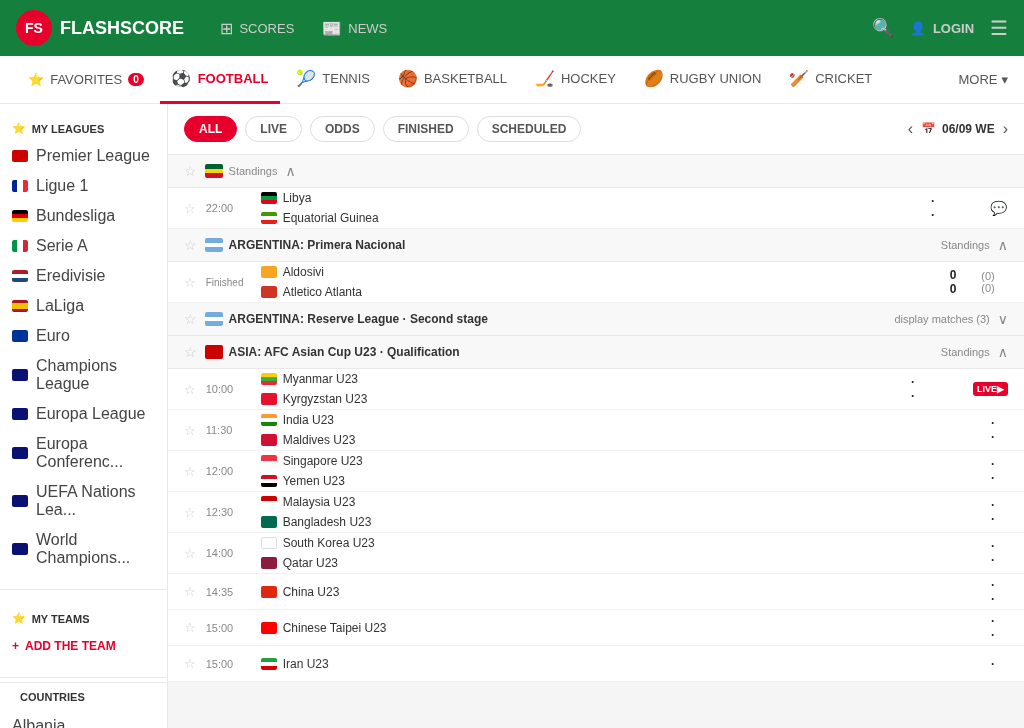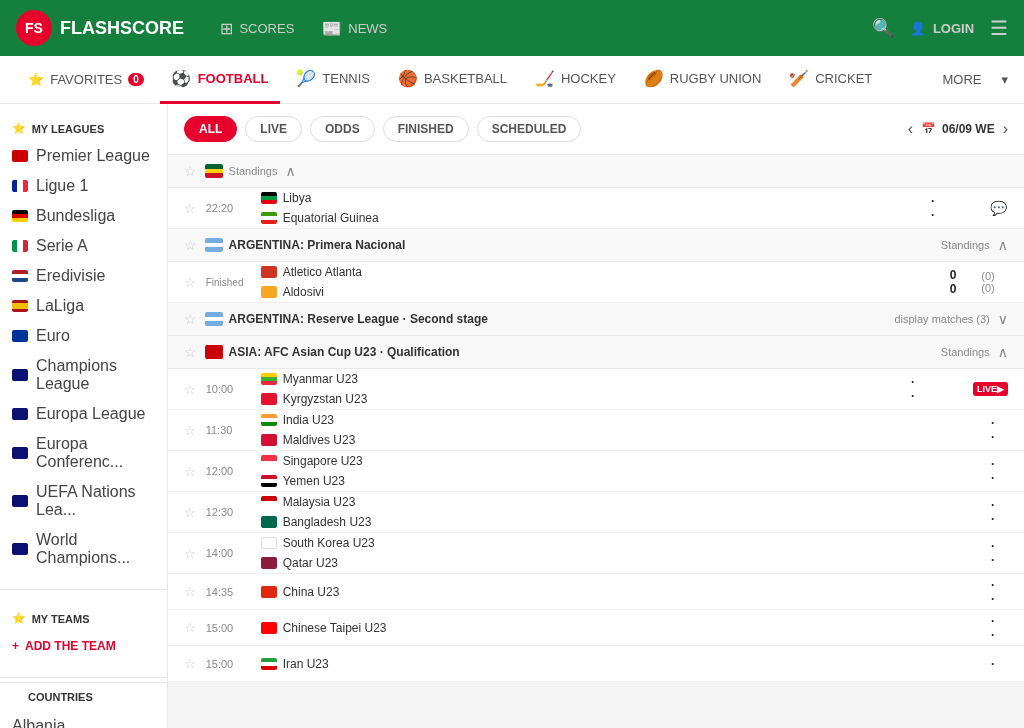--- a/index.html
+++ b/index.html
@@ -17,41 +17,41 @@
     .login-btn { display: flex; align-items: center; gap: 6px; color: #ccc; cursor: pointer; background: none; border: none; font-size: 13px; font-weight: 600; }
     .menu-btn { color: #ccc; cursor: pointer; font-size: 20px; background: none; border: none; }
 
     
     .sports-nav { background: white; display: flex; align-items: center; padding: 0 16px; border-bottom: 1px solid #e8e8e8; height: 48px; gap: 4px; }
     .sport-item { display: flex; align-items: center; gap: 6px; padding: 0 12px; height: 48px; cursor: pointer; font-size: 13px; font-weight: 500; color: #555; border-bottom: 3px solid transparent; }
     .sport-item.active { color: #e8002d; border-bottom: 3px solid #e8002d; font-weight: 700; }
     .sport-icon { font-size: 16px; }
     .favorites-item { display: flex; align-items: center; gap: 6px; padding: 0 12px; height: 48px; cursor: pointer; font-size: 13px; color: #555; }
     .badge { background: #e8002d; color: white; border-radius: 10px; padding: 1px 5px; font-size: 10px; font-weight: 700; }
-    .more-btn { margin-left: auto; display: flex; align-items: flex-end; gap: 20px; cursor: pointer; color: #555; font-size: 13px; font-weight: 500; }
+    .more-btn { margin-left: auto; display: flex; align-items: flex-end; gap: 4px; cursor: pointer; color: #555; font-size: 13px; font-weight: 500; }
 
     
     .layout { display: flex; min-height: calc(728px - 104px); }
 
     
     .sidebar { width: 168px; background: white; border-right: 1px solid #e8e8e8; overflow-y: auto; flex-shrink: 0; }
     .sidebar-section { padding: 12px 0; }
     .sidebar-title { display: flex; align-items: center; gap: 6px; padding: 6px 12px; font-size: 11px; font-weight: 700; color: #333; text-transform: uppercase; }
     .sidebar-item { display: flex; align-items: center; gap: 8px; padding: 6px 12px; cursor: pointer; font-size: 16px; color: #444; }
     .flag { width: 16px; height: 12px; display: inline-block; border-radius: 2px; flex-shrink: 0; }
     .flag-red { background: #cc0000; }
     .flag-blue-white-red { background: linear-gradient(to right, #002395 33%, white 33%, white 66%, #ed2939 66%); }
     .flag-de { background: linear-gradient(to bottom, #000 33%, #dd0000 33%, #dd0000 66%, #ffcc00 66%); }
     .flag-it { background: linear-gradient(to right, #009246 33%, white 33%, white 66%, #ce2b37 66%); }
     .flag-nl { background: linear-gradient(to bottom, #ae1c28 33%, white 33%, white 66%, #1e4785 66%); }
     .flag-es { background: linear-gradient(to bottom, #aa151b 25%, #f1bf00 25%, #f1bf00 75%, #aa151b 75%); }
     .flag-eu { background: #003399; }
     .flag-ucl { background: #0a1172; }
     .add-team-btn { display: flex; align-items: center; gap: 6px; padding: 8px 12px; color: #e8002d; cursor: pointer; font-size: 12px; font-weight: 700; }
-    .countries-title { padding: 8px 28px; font-size: 11px; font-weight: 700; color: #333; text-transform: uppercase; border-top: 1px solid #e8e8e8; }
+    .countries-title { padding: 8px 20px; font-size: 11px; font-weight: 700; color: #333; text-transform: uppercase; border-top: 1px solid #e8e8e8; }
     .divider { height: 1px; background: #e8e8e8; margin: 4px 0; }
 
     
     .main { flex: 1; overflow-y: auto; }
     .filter-bar { background: white; padding: 12px 16px; display: flex; align-items: center; gap: 8px; border-bottom: 1px solid #e8e8e8; }
     .filter-btn { padding: 5px 14px; border-radius: 20px; font-size: 12px; font-weight: 600; cursor: pointer; border: 1px solid #ddd; background: white; color: #555; }
     .filter-btn.active { background: #e8002d; color: white; border-color: #e8002d; }
     .date-nav { margin-left: auto; display: flex; align-items: center; gap: 8px; }
     .date-nav-btn { background: none; border: none; cursor: pointer; color: #555; font-size: 16px; }
     .date-display { display: flex; align-items: center; gap: 6px; font-size: 12px; font-weight: 600; color: #333; }
@@ -254,21 +254,21 @@
 
     <div>
       <div class="league-header">
         <span class="league-star">☆</span>
         <span class="league-flag flag flag-africa"></span>
         <span class="league-standings">Standings</span>
         <span class="league-toggle">∧</span>
       </div>
       <div class="match-row">
         <span class="match-star">☆</span>
-        <span class="match-time">22:20</span>
+        <span class="match-time">22:00</span>
         <div class="match-teams">
           <div class="match-team">
             <span class="team-flag flag-libya" style="width:16px;height:12px;border-radius:2px;display:inline-block;background:linear-gradient(to bottom,#000 33%,#009a44 33%,#009a44 66%,#e70013 66%);"></span>
             <span>Libya</span>
           </div>
           <div class="match-team">
             <span class="team-flag" style="width:16px;height:12px;border-radius:2px;display:inline-block;background:linear-gradient(to bottom,#3e9a00 33%,white 33%,white 66%,#e32118 66%);"></span>
             <span>Equatorial Guinea</span>
           </div>
         </div>
@@ -288,26 +288,26 @@
         <span class="league-flag flag" style="width:18px;height:14px;border-radius:2px;display:inline-block;background:linear-gradient(to bottom,#74acdf 33%,white 33%,white 66%,#74acdf 66%);margin-right:6px;"></span>
         <span class="league-name">ARGENTINA: Primera Nacional</span>
         <span class="league-standings">Standings</span>
         <span class="league-toggle">∧</span>
       </div>
       <div class="match-row">
         <span class="match-star">☆</span>
         <span class="match-time" style="font-size:10px;">Finished</span>
         <div class="match-teams">
           <div class="match-team">
+            <span class="team-flag" style="width:16px;height:12px;border-radius:2px;display:inline-block;background:#f5a623;"></span>
+            <span>Aldosivi</span>
+          </div>
+          <div class="match-team">
             <span class="team-flag" style="width:16px;height:12px;border-radius:2px;display:inline-block;background:#ce3524;"></span>
             <span>Atletico Atlanta</span>
-          </div>
-          <div class="match-team">
-            <span class="team-flag" style="width:16px;height:12px;border-radius:2px;display:inline-block;background:#f5a623;"></span>
-            <span>Aldosivi</span>
           </div>
         </div>
         <div style="display:flex;flex-direction:column;width:30px;">
           <div class="match-score">0</div>
           <div class="match-score">0</div>
         </div>
         <div style="display:flex;flex-direction:column;width:40px;">
           <div class="match-extra">(0)</div>
           <div class="match-extra">(0)</div>
         </div>

